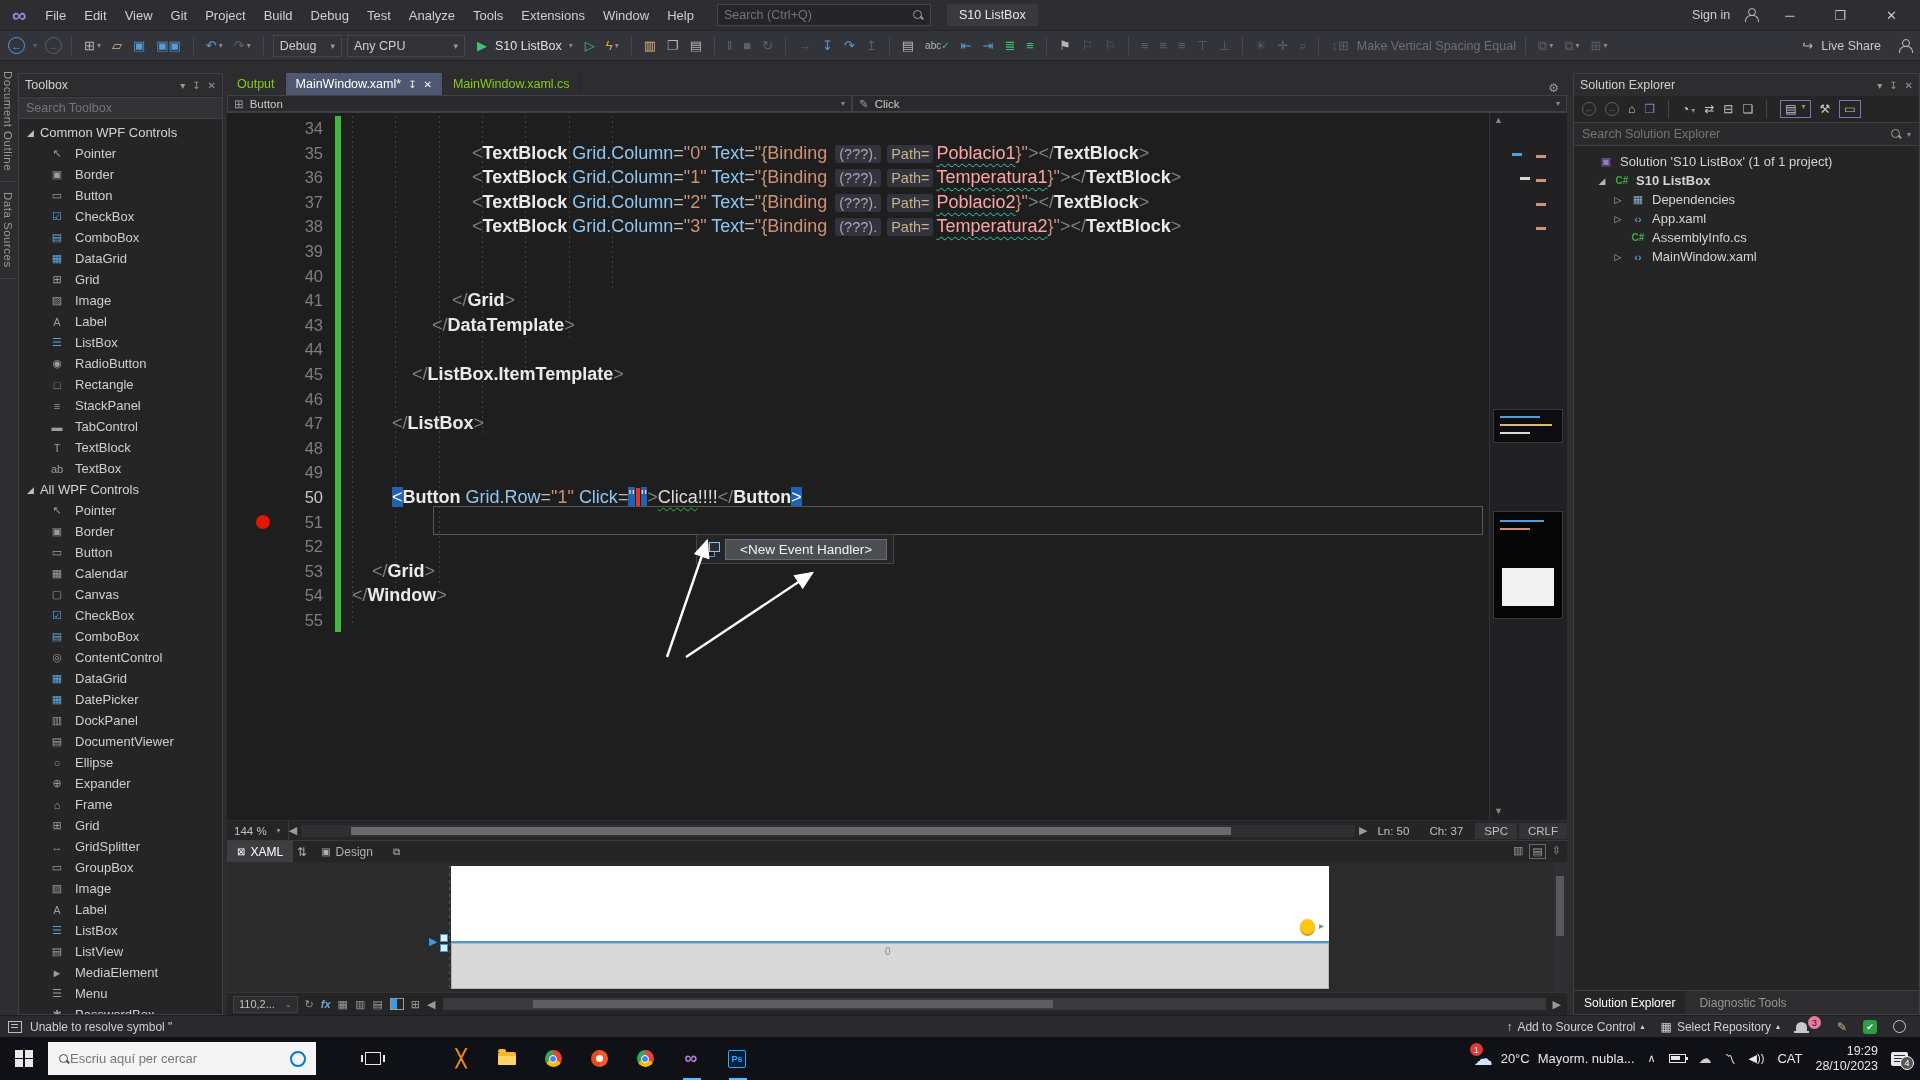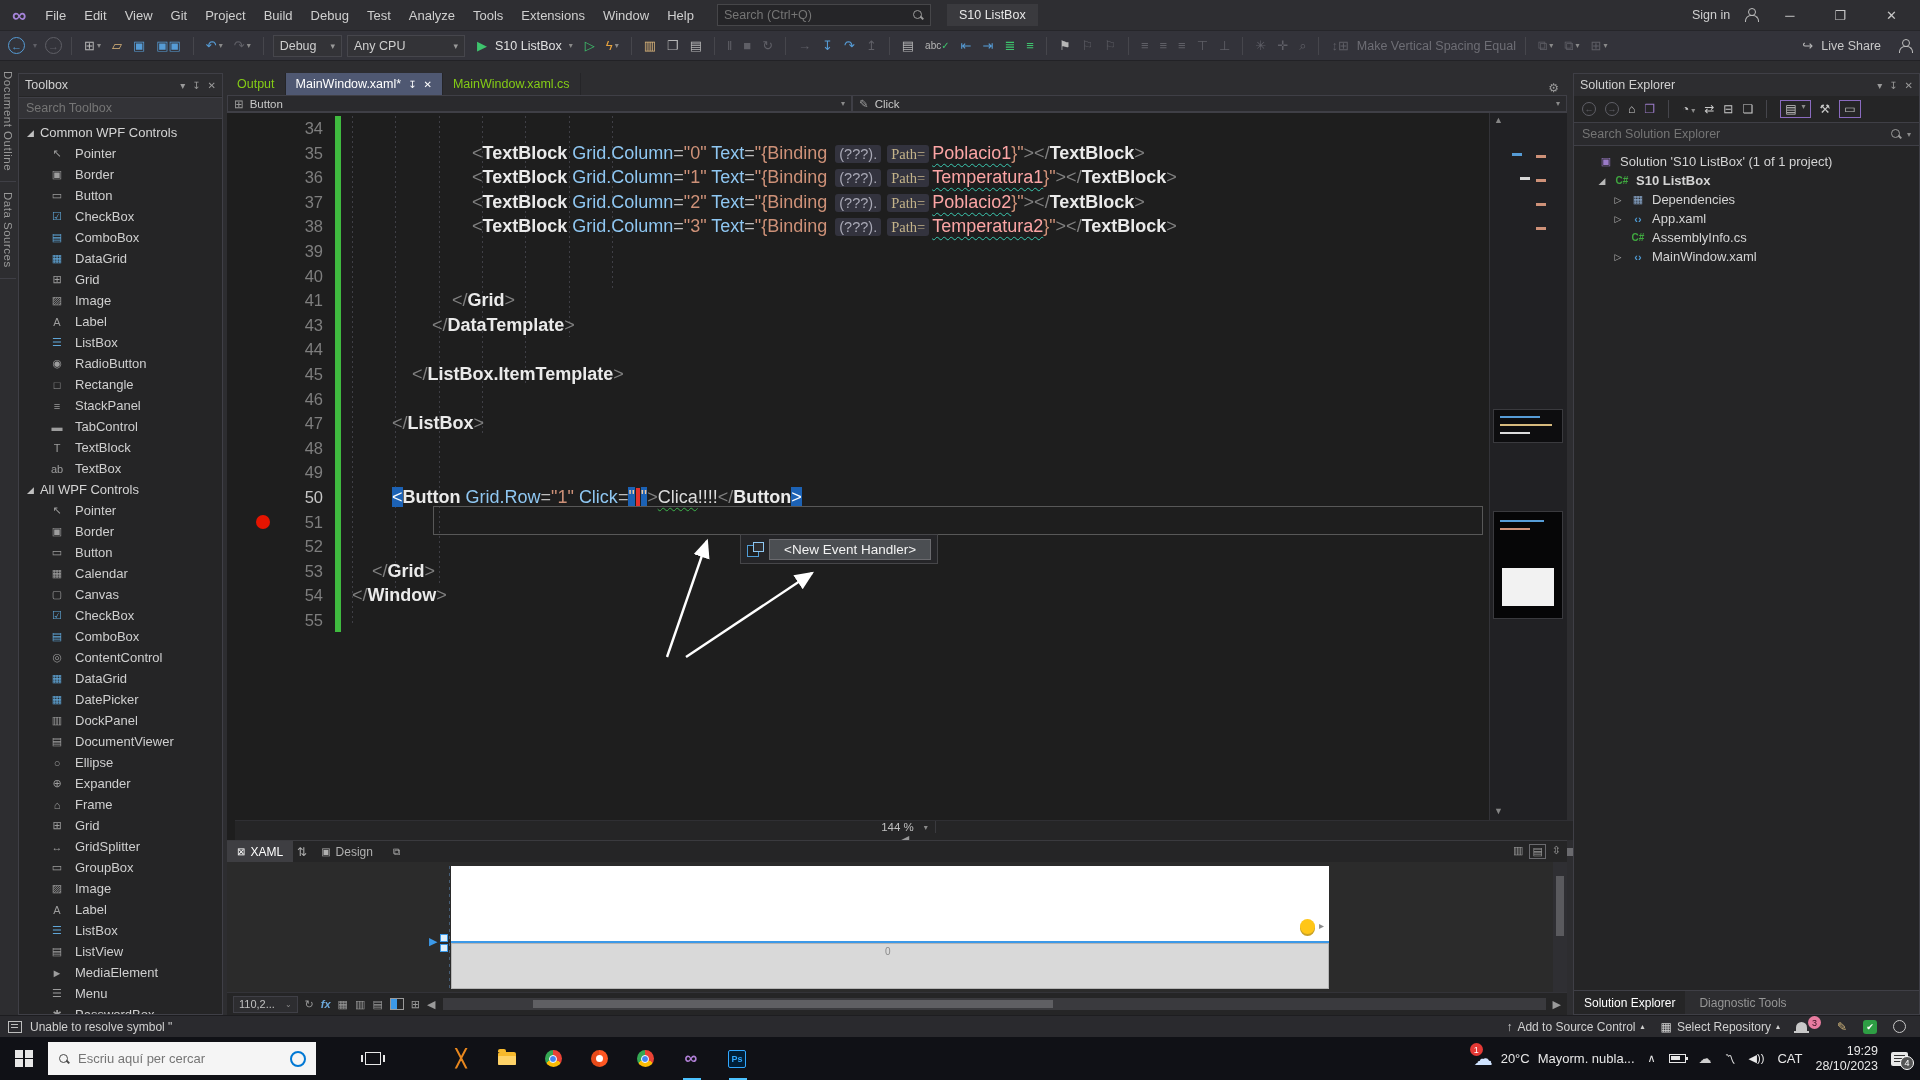--- a/index.html
+++ b/index.html
@@ -73,39 +73,39 @@
   .rows{position:absolute;left:0;top:3px;width:100%;}
   .code-row{display:flex;height:24.6px;line-height:24.6px;font-family:"DejaVu Sans Mono",monospace;font-size:18px;white-space:pre;}
   .bp{width:52px;flex:none;}
   .lnum{width:56px;flex:none;text-align:right;padding-right:12px;color:#7e7e7e;font-size:16.5px;}
   .lnum.cur{color:#c6c6c6;}
   .gbar{width:6px;flex:none;background:#3fba3f;}
   .codetext{padding-left:11px;color:#dcdcdc;}
   .cs-w{color:#dcdcdc}.cs-d{color:#808080}.cs-t{color:#eaeaea;font-weight:bold}
   .cs-a{color:#8fc7f2}.cs-eq{color:#bdbdbd}.cs-s{color:#ce9178}
   .cs-h1{background:#33333e;color:#a8a8b5;border-radius:3px;padding:1px 4px;margin:0 3px;font-size:14.5px;}
-  .cs-h2{background:#33333e;color:#c5b48a;border-radius:3px;padding:1px 4px;margin:0 3px;font-size:14.5px;font-family:Liberation Serif, serif;}
+  .cs-h2{background:#33333e;color:#c5b48a;border-radius:3px;padding:1px 4px;margin:0 3px;font-size:14.5px;}
   .cs-pv{color:#fca5a5;text-decoration:underline wavy #3bc9b0 1px;text-underline-offset:4px;}
   .cs-selb{background:#1c62b5;color:#fff;}
   .cs-sels{background:#1c62b5;color:#f0c8a0;}
   .cs-caret{display:inline-block;width:4px;height:18px;background:#e5322e;vertical-align:-3px;margin:0 1px;}
   .cs-sqg{color:#dcdcdc;text-decoration:underline wavy #3cb44b 1px;text-underline-offset:4px;}
   .guide{position:absolute;top:3px;width:1px;background:repeating-linear-gradient(to bottom,#3f3f46 0 2px,transparent 2px 5px);}
   .bp-dot{position:absolute;left:29px;width:14px;height:14px;border-radius:50%;background:#e51400;}
   .curline-box{position:absolute;border:1px solid #585858;pointer-events:none;}
 
   
   .minimap{position:absolute;right:0;top:0;width:78px;height:100%;background:#212124;border-left:1px solid #333338;}
   .mm-arrow{position:absolute;left:4px;color:#858585;font-size:9px;}
   .mm-mark{position:absolute;width:10px;height:3px;}
   .mm-box{position:absolute;background:#0d0d0f;border:1px solid #3a3a3e;}
   .mm-line{position:absolute;height:2px;}
 
   
-  .ehbar{position:absolute;left:8px;top:747px;width:100%;height:20px;background:#252526;display:flex;align-items:center;font-size:11.5px;color:#c0c0c0;border-top:1px solid #2f2f33;flex-direction:column;}
+  .ehbar{position:absolute;left:0;top:747px;width:100%;height:20px;background:#252526;display:flex;align-items:center;font-size:11.5px;color:#c0c0c0;border-top:1px solid #2f2f33;}
   .zoombox{display:flex;align-items:center;gap:8px;padding:0 7px;height:100%;border-right:1px solid #3a3a3e;}
   .htrack{flex:1;height:12px;background:#2f2f33;margin:0 4px;position:relative;}
   .hthumb{position:absolute;left:50px;top:2px;width:880px;height:8px;background:#6a6a6e;}
   .einfo{display:flex;align-items:center;gap:0;}
   .einfo span{padding:0 10px;}
   .einfo .boxed{background:#333338;margin-left:2px;padding:2px 9px;}
 
   
   .viewbar{position:absolute;left:0;top:767px;width:100%;height:22px;background:#252526;display:flex;align-items:center;border-top:1px solid #3a3a3e;}
   .vtab{height:100%;display:flex;align-items:center;gap:5px;padding:0 10px;font-size:12px;color:#b0b0b0;}
@@ -146,21 +146,21 @@
   .tr-ico{width:18px;text-align:center;font-size:11px;color:#9d9d9d;}
   .tr-ico.purple{color:#9b7bc8;}
   .tr-ico.green{color:#3fa73f;font-weight:bold;font-size:10px;}
   .tr-ico.blue{color:#4f9cd6;font-weight:bold;}
   .tr-ico.steel{color:#88a5c8;}
   .se-bottom{height:24px;display:flex;align-items:center;gap:4px;border-top:1px solid #3f3f46;background:#2d2d30;font-size:12px;}
   .se-btab{padding:0 10px;color:#969696;height:100%;display:flex;align-items:center;}
   .se-btab.active{color:#ffffff;background:#252526;}
 
   
-  .popup{position:absolute;left:740px;top:534px;height:30px;background:#252528;border:1px solid #464649;display:flex;align-items:center;gap:6px;padding:0 6px;z-index:30;}
+  .popup{position:absolute;left:696px;top:534px;height:30px;background:#252528;border:1px solid #464649;display:flex;align-items:center;gap:6px;padding:0 6px;z-index:30;}
   .ev-ico{width:16px;height:14px;position:relative;}
   .ev-ico::before{content:"";position:absolute;left:0;top:3px;width:10px;height:10px;border:1.5px solid #4f9cd6;background:#1e1e1e;}
   .ev-ico::after{content:"";position:absolute;left:6px;top:0;width:9px;height:8px;border:1.5px solid #8fc7f2;background:#2d2d30;}
   .popup-item{background:#4b4e52;border:1px solid #6a6a6e;color:#f2f2f2;font-size:13.5px;padding:2px 14px;white-space:nowrap;}
   .tooltip{position:absolute;left:996px;top:532px;width:880px;background:#45484d;border:1px solid #5e6166;color:#e2e2e2;font-size:13.5px;line-height:20px;padding:7px 11px;z-index:30;}
   svg.annot{position:absolute;left:0;top:0;z-index:40;pointer-events:none;}
 
   
   .statusbar{position:absolute;left:0;top:1015px;width:1920px;height:22px;background:#2a2a2e;display:flex;align-items:center;font-size:12px;color:#cfcfcf;padding:0 8px;border-top:1px solid #1d1d20;}
   .msg-ico{width:14px;height:12px;border:1.5px solid #bdbdbd;position:relative;margin-right:8px;}
@@ -171,21 +171,21 @@
   .bell::after{content:"";position:absolute;left:-2px;bottom:-2px;width:15px;height:2px;background:#c8c8c8;}
   .badge{min-width:13px;height:13px;border-radius:50%;background:#e87ca0;color:#3a1020;font-size:9px;display:inline-flex;align-items:center;justify-content:center;padding:0 2px;margin-left:-4px;margin-top:-8px;}
   .shield{width:14px;height:14px;background:#2e9e44;border-radius:3px;color:#fff;font-size:9px;display:inline-flex;align-items:center;justify-content:center;}
   .ring{width:13px;height:13px;border-radius:50%;border:1.5px solid #c8c8c8;}
 
   
   .taskbar{position:absolute;left:0;top:1037px;width:1920px;height:43px;background:#101116;display:flex;align-items:center;}
   .startbtn{width:48px;height:100%;display:flex;align-items:center;justify-content:center;}
   .winlogo{display:grid;grid-template-columns:8px 8px;grid-template-rows:8px 8px;gap:1.5px;}
   .winlogo span{background:#e8e8e8;}
-  .tb-searchbox{width:268px;height:33px;background:#f5f5f5;display:flex;align-items:center;gap:8px;padding:0 10px;}
+  .tb-searchbox{width:268px;height:33px;background:#f5f5f5;display:flex;align-items:center;padding:0 10px;}
   .tb-searchbox .mag::before{border-color:#4a4a4a;}
   .tb-searchbox .mag::after{background:#4a4a4a;}
   .tb-searchbox input{flex:1;background:transparent;border:0;outline:0;color:#5f5f5f;font-size:13px;}
   .cortana{width:16px;height:16px;border-radius:50%;border:2.5px solid #0078d4;}
   .apps{display:flex;align-items:center;height:100%;margin-left:34px;gap:0;}
   .tb-app{width:46px;height:100%;display:flex;align-items:center;justify-content:center;position:relative;}
   .tb-app.run::after{content:"";position:absolute;bottom:0;left:15px;width:18px;height:2.5px;background:#4cc2ff;}
   .i-taskview{width:16px;height:13px;border:1.5px solid #e8e8e8;position:relative;}
   .i-taskview::before{content:"";position:absolute;left:-5px;top:2px;width:2px;height:7px;background:#e8e8e8;}
   .i-taskview::after{content:"";position:absolute;right:-5px;top:2px;width:2px;height:7px;background:#e8e8e8;}

